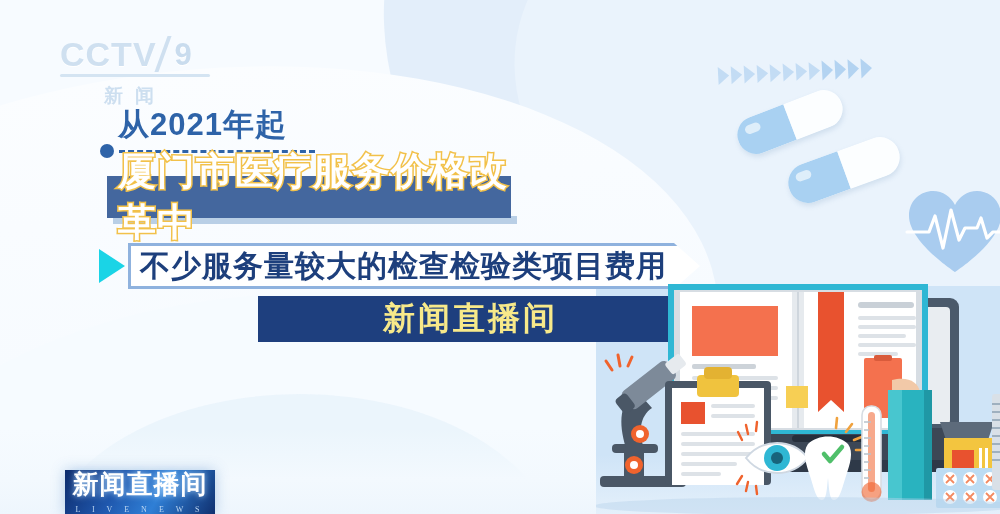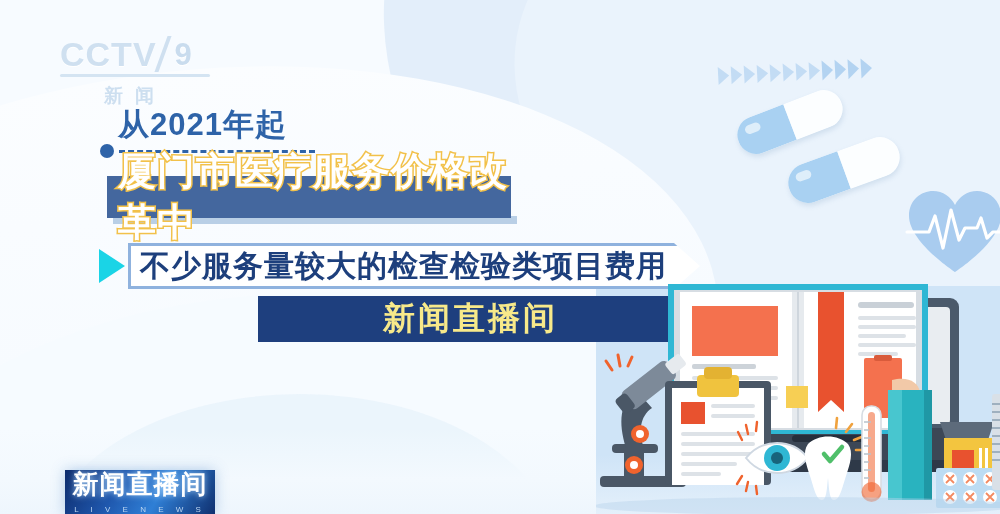--- a/index.html
+++ b/index.html
@@ -106,21 +106,21 @@
   .illus{position:absolute;left:596px;top:262px;width:404px;height:252px;}
   .illus svg{display:block;}
 
   
   .bug{position:absolute;left:65px;top:470px;width:150px;height:44px;
       background:linear-gradient(120deg,#0d2b6b 0%,#1f57ad 35%,#2f7fd6 62%,#10306f 100%);
       box-shadow:0 0 14px rgba(60,120,190,.35);
       display:flex;flex-direction:column;align-items:center;justify-content:center;}
   .bug-cn{font-size:26px;font-weight:700;color:#ffffff;letter-spacing:1px;line-height:1;
       text-shadow:0 0 6px rgba(180,220,255,.9);}
-  .bug-en{font-size:8px;letter-spacing:5px;color:#bcd6f2;margin-top:9px;line-height:1;}
+  .bug-en{font-size:8px;letter-spacing:5px;color:#bcd6f2;margin-top:9px;line-height:1;font-family:Liberation Serif, serif;}
 </style>
 </head>
 <body>
 
 <div id="stage">
 
   <div class="bg-swoosh sw1"></div>
   <div class="bg-swoosh sw3"></div>
   <div class="bg-swoosh sw4"></div>
   <div class="bg-swoosh sw2"></div>

